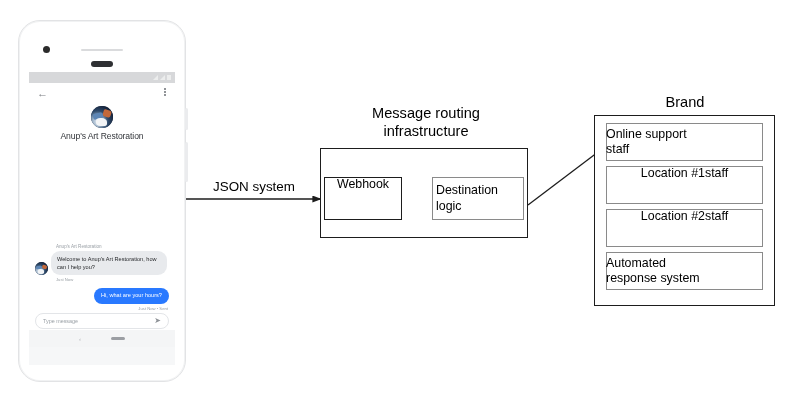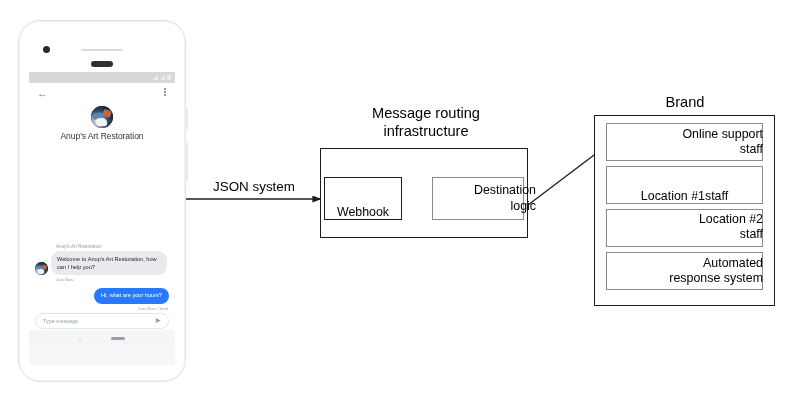--- a/index.html
+++ b/index.html
@@ -299,21 +299,21 @@
     border: 1.3px solid #1d1d1d;
     background: #ffffff;
     box-sizing: border-box;
   }
   .dg-box.gray {
     border: 1.3px solid #8a8a8a;
   }
   .dg-label {
     position: absolute;
     display: flex;
-    align-items: flex-end;
+    align-items: flex-start;
     justify-content: center;
     text-align: center;
     font-size: 12.4px;
     line-height: 1.25;
     color: #000;
   }
 
   #mri-outer { left: 320px; top: 148px; width: 208px; height: 90px; }
   #webhook-box { left: 324px; top: 177px; width: 78px; height: 43px; }
   #destination-box { left: 432px; top: 177px; width: 92px; height: 43px; }
@@ -468,21 +468,21 @@
   <span>staff</span>
 </div>
 
 <div class="dg-box gray" id="brand-i1"></div>
 <div class="dg-label" style="left:606px; top:166px; width:157px; height:38px; flex-direction:row;">
   <span>Location #1</span>
   <span>staff</span>
 </div>
 
 <div class="dg-box gray" id="brand-i2"></div>
-<div class="dg-label" style="left:606px; top:209px; width:157px; height:36px; flex-direction:column;">
+<div class="dg-label" style="left:606px; top:209px; width:157px; height:36px; ">
   <span>Location #2</span>
   <span>staff</span>
 </div>
 
 <div class="dg-box gray" id="brand-i3"></div>
 <div class="dg-label" style="left:606px; top:252px; width:157px; height:38px; flex-direction:column;">
   <span>Automated</span>
   <span>response system</span>
 </div>
 

